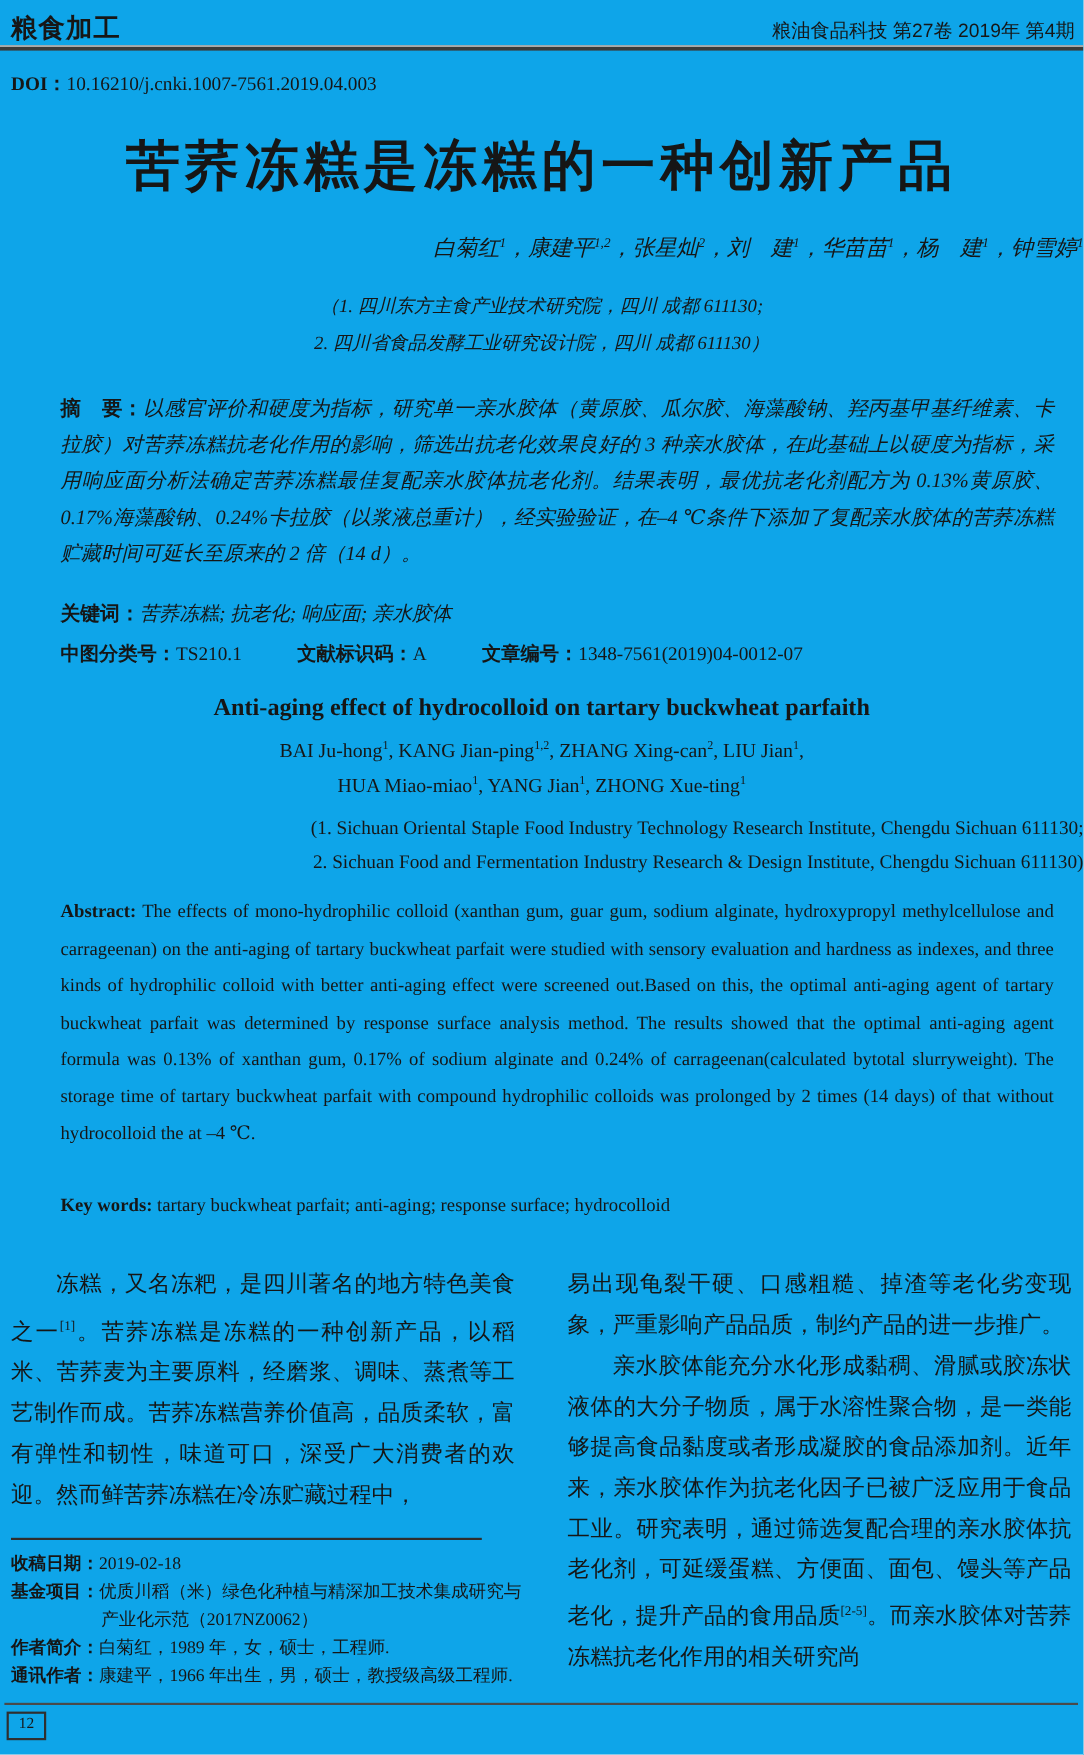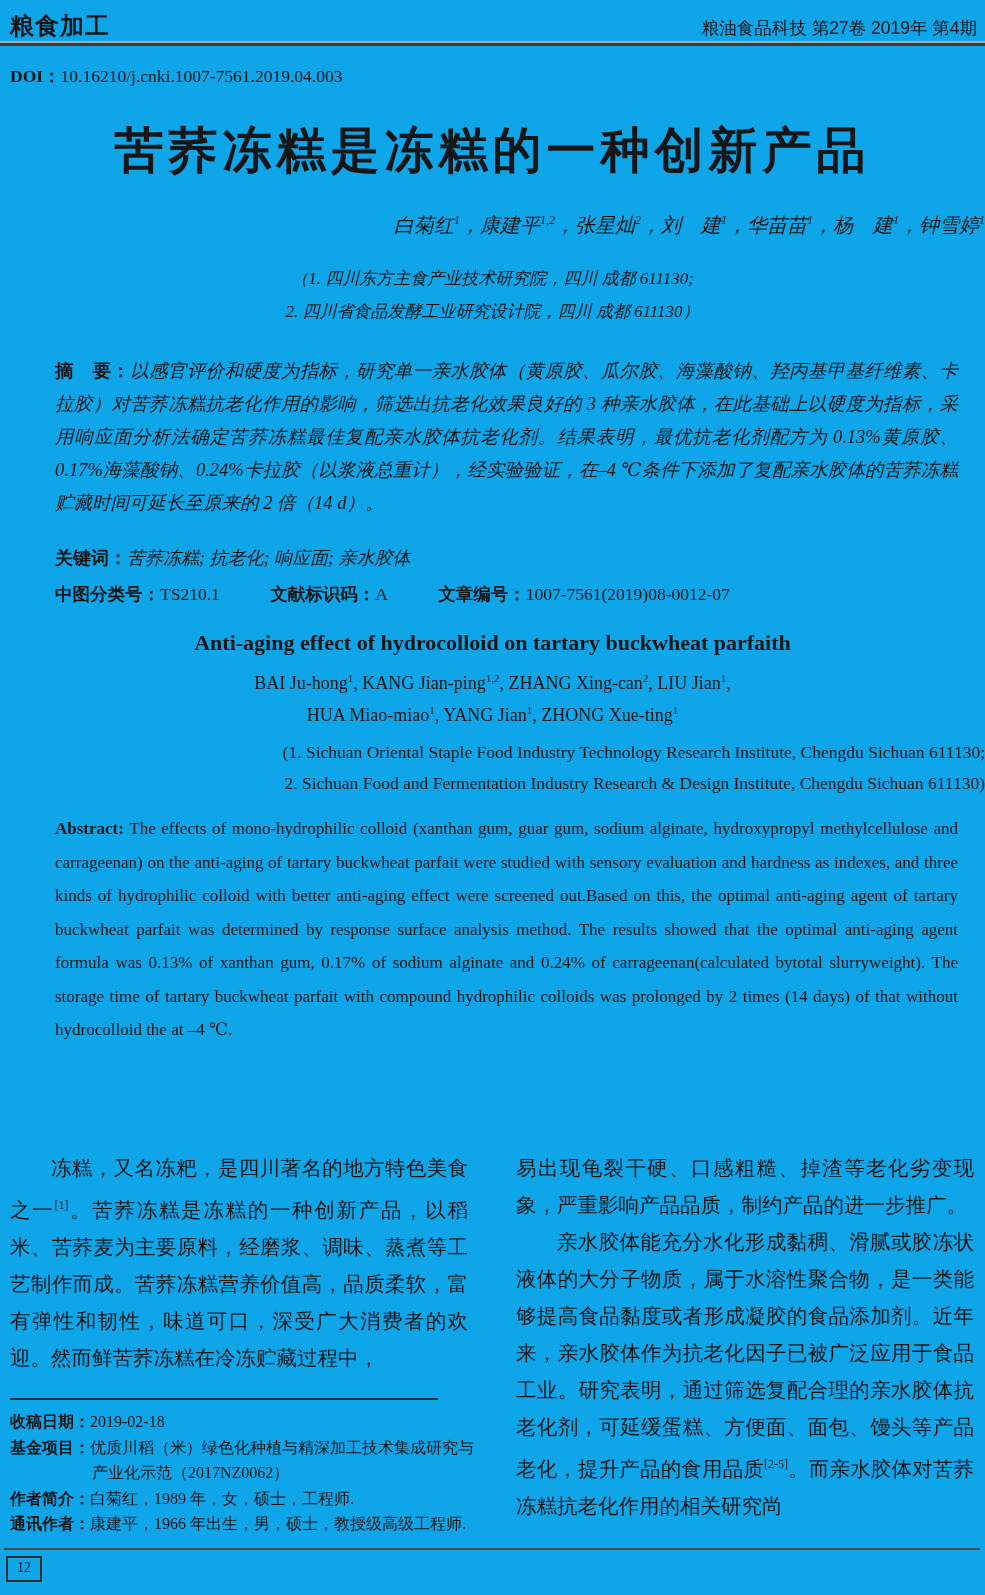--- a/index.html
+++ b/index.html
@@ -98,35 +98,36 @@
     <div>2. 四川省食品发酵工业研究设计院，四川 成都 611130）</div>
   </div>
 
   <p class="abstract-cn"><b class="lbl">摘　要：</b><span class="kai">以感官评价和硬度为指标，研究单一亲水胶体（黄原胶、瓜尔胶、海藻酸钠、羟丙基甲基纤维素、卡拉胶）对苦荞冻糕抗老化作用的影响，筛选出抗老化效果良好的 3 种亲水胶体，在此基础上以硬度为指标，采用响应面分析法确定苦荞冻糕最佳复配亲水胶体抗老化剂。结果表明，最优抗老化剂配方为 0.13%黄原胶、0.17%海藻酸钠、0.24%卡拉胶（以浆液总重计），经实验验证，在–4 ℃条件下添加了复配亲水胶体的苦荞冻糕贮藏时间可延长至原来的 2 倍（14 d）。</span></p>
 
   <div class="kw-cn"><b class="lbl">关键词：</b><span class="kai">苦荞冻糕; 抗老化; 响应面; 亲水胶体</span></div>
 
   <div class="cls">
     <span class="pair"><b class="lbl">中图分类号：</b><span>TS210.1</span></span>
     <span class="pair"><b class="lbl">文献标识码：</b><span>A</span></span>
-    <span class="pair"><b class="lbl">文章编号：</b><span>1007-7561(2019)08-0012-07</span></span>
+    <span class="pair"><b class="lbl">文章编号：</b><span>1348-7561(2019)04-0012-07</span></span>
   </div>
 
   <div class="en-title">Anti-aging effect of hydrocolloid on tartary buckwheat parfaith</div>
 
   <div class="en-authors en-a1">BAI Ju-hong<sup>1</sup>, KANG Jian-ping<sup>1,2</sup>, ZHANG Xing-can<sup>2</sup>, LIU Jian<sup>1</sup>,</div>
   <div class="en-authors en-a2">HUA Miao-miao<sup>1</sup>, YANG Jian<sup>1</sup>, ZHONG Xue-ting<sup>1</sup></div>
 
   <div class="en-affils">
     <div>(1. Sichuan Oriental Staple Food Industry Technology Research Institute, Chengdu Sichuan 611130;</div>
     <div>2. Sichuan Food and Fermentation Industry Research &amp; Design Institute, Chengdu Sichuan 611130)</div>
   </div>
 
   <p class="en-abstract"><b>Abstract:</b> <span>The effects of mono-hydrophilic colloid (xanthan gum, guar gum, sodium alginate, hydroxypropyl methylcellulose and carrageenan) on the anti-aging of tartary buckwheat parfait were studied with sensory evaluation and hardness as indexes, and three kinds of hydrophilic colloid with better anti-aging effect were screened out.Based on this, the optimal anti-aging agent of tartary buckwheat parfait was determined by response surface analysis method. The results showed that the optimal anti-aging agent formula was 0.13% of xanthan gum, 0.17% of sodium alginate and 0.24% of carrageenan(calculated bytotal slurryweight). The storage time of tartary buckwheat parfait with compound hydrophilic colloids was prolonged by 2 times (14 days) of that without hydrocolloid the at –4 ℃.</span></p>
 
+  <div class="en-kw"><b>Key words:</b> <span>tartary buckwheat parfait; anti-aging; response surface; hydrocolloid</span></div>
 
   <div class="cols">
     <div class="col">
         <p class="bodyp ind">冻糕，又名冻粑，是四川著名的地方特色美食之一<sup class="ref">[1]</sup>。苦荞冻糕是冻糕的一种创新产品，以稻米、苦荞麦为主要原料，经磨浆、调味、蒸煮等工艺制作而成。苦荞冻糕营养价值高，品质柔软，富有弹性和韧性，味道可口，深受广大消费者的欢迎。然而鲜苦荞冻糕在冷冻贮藏过程中，</p>
       </div>
     <div class="col">
         <p class="bodyp">易出现龟裂干硬、口感粗糙、掉渣等老化劣变现象，严重影响产品品质，制约产品的进一步推广。</p>
         <p class="bodyp ind">亲水胶体能充分水化形成黏稠、滑腻或胶冻状液体的大分子物质，属于水溶性聚合物，是一类能够提高食品黏度或者形成凝胶的食品添加剂。近年来，亲水胶体作为抗老化因子已被广泛应用于食品工业。研究表明，通过筛选复配合理的亲水胶体抗老化剂，可延缓蛋糕、方便面、面包、馒头等产品老化，提升产品的食用品质<sup class="ref">[2-5]</sup>。而亲水胶体对苦荞冻糕抗老化作用的相关研究尚</p>
       </div>
   </div>

